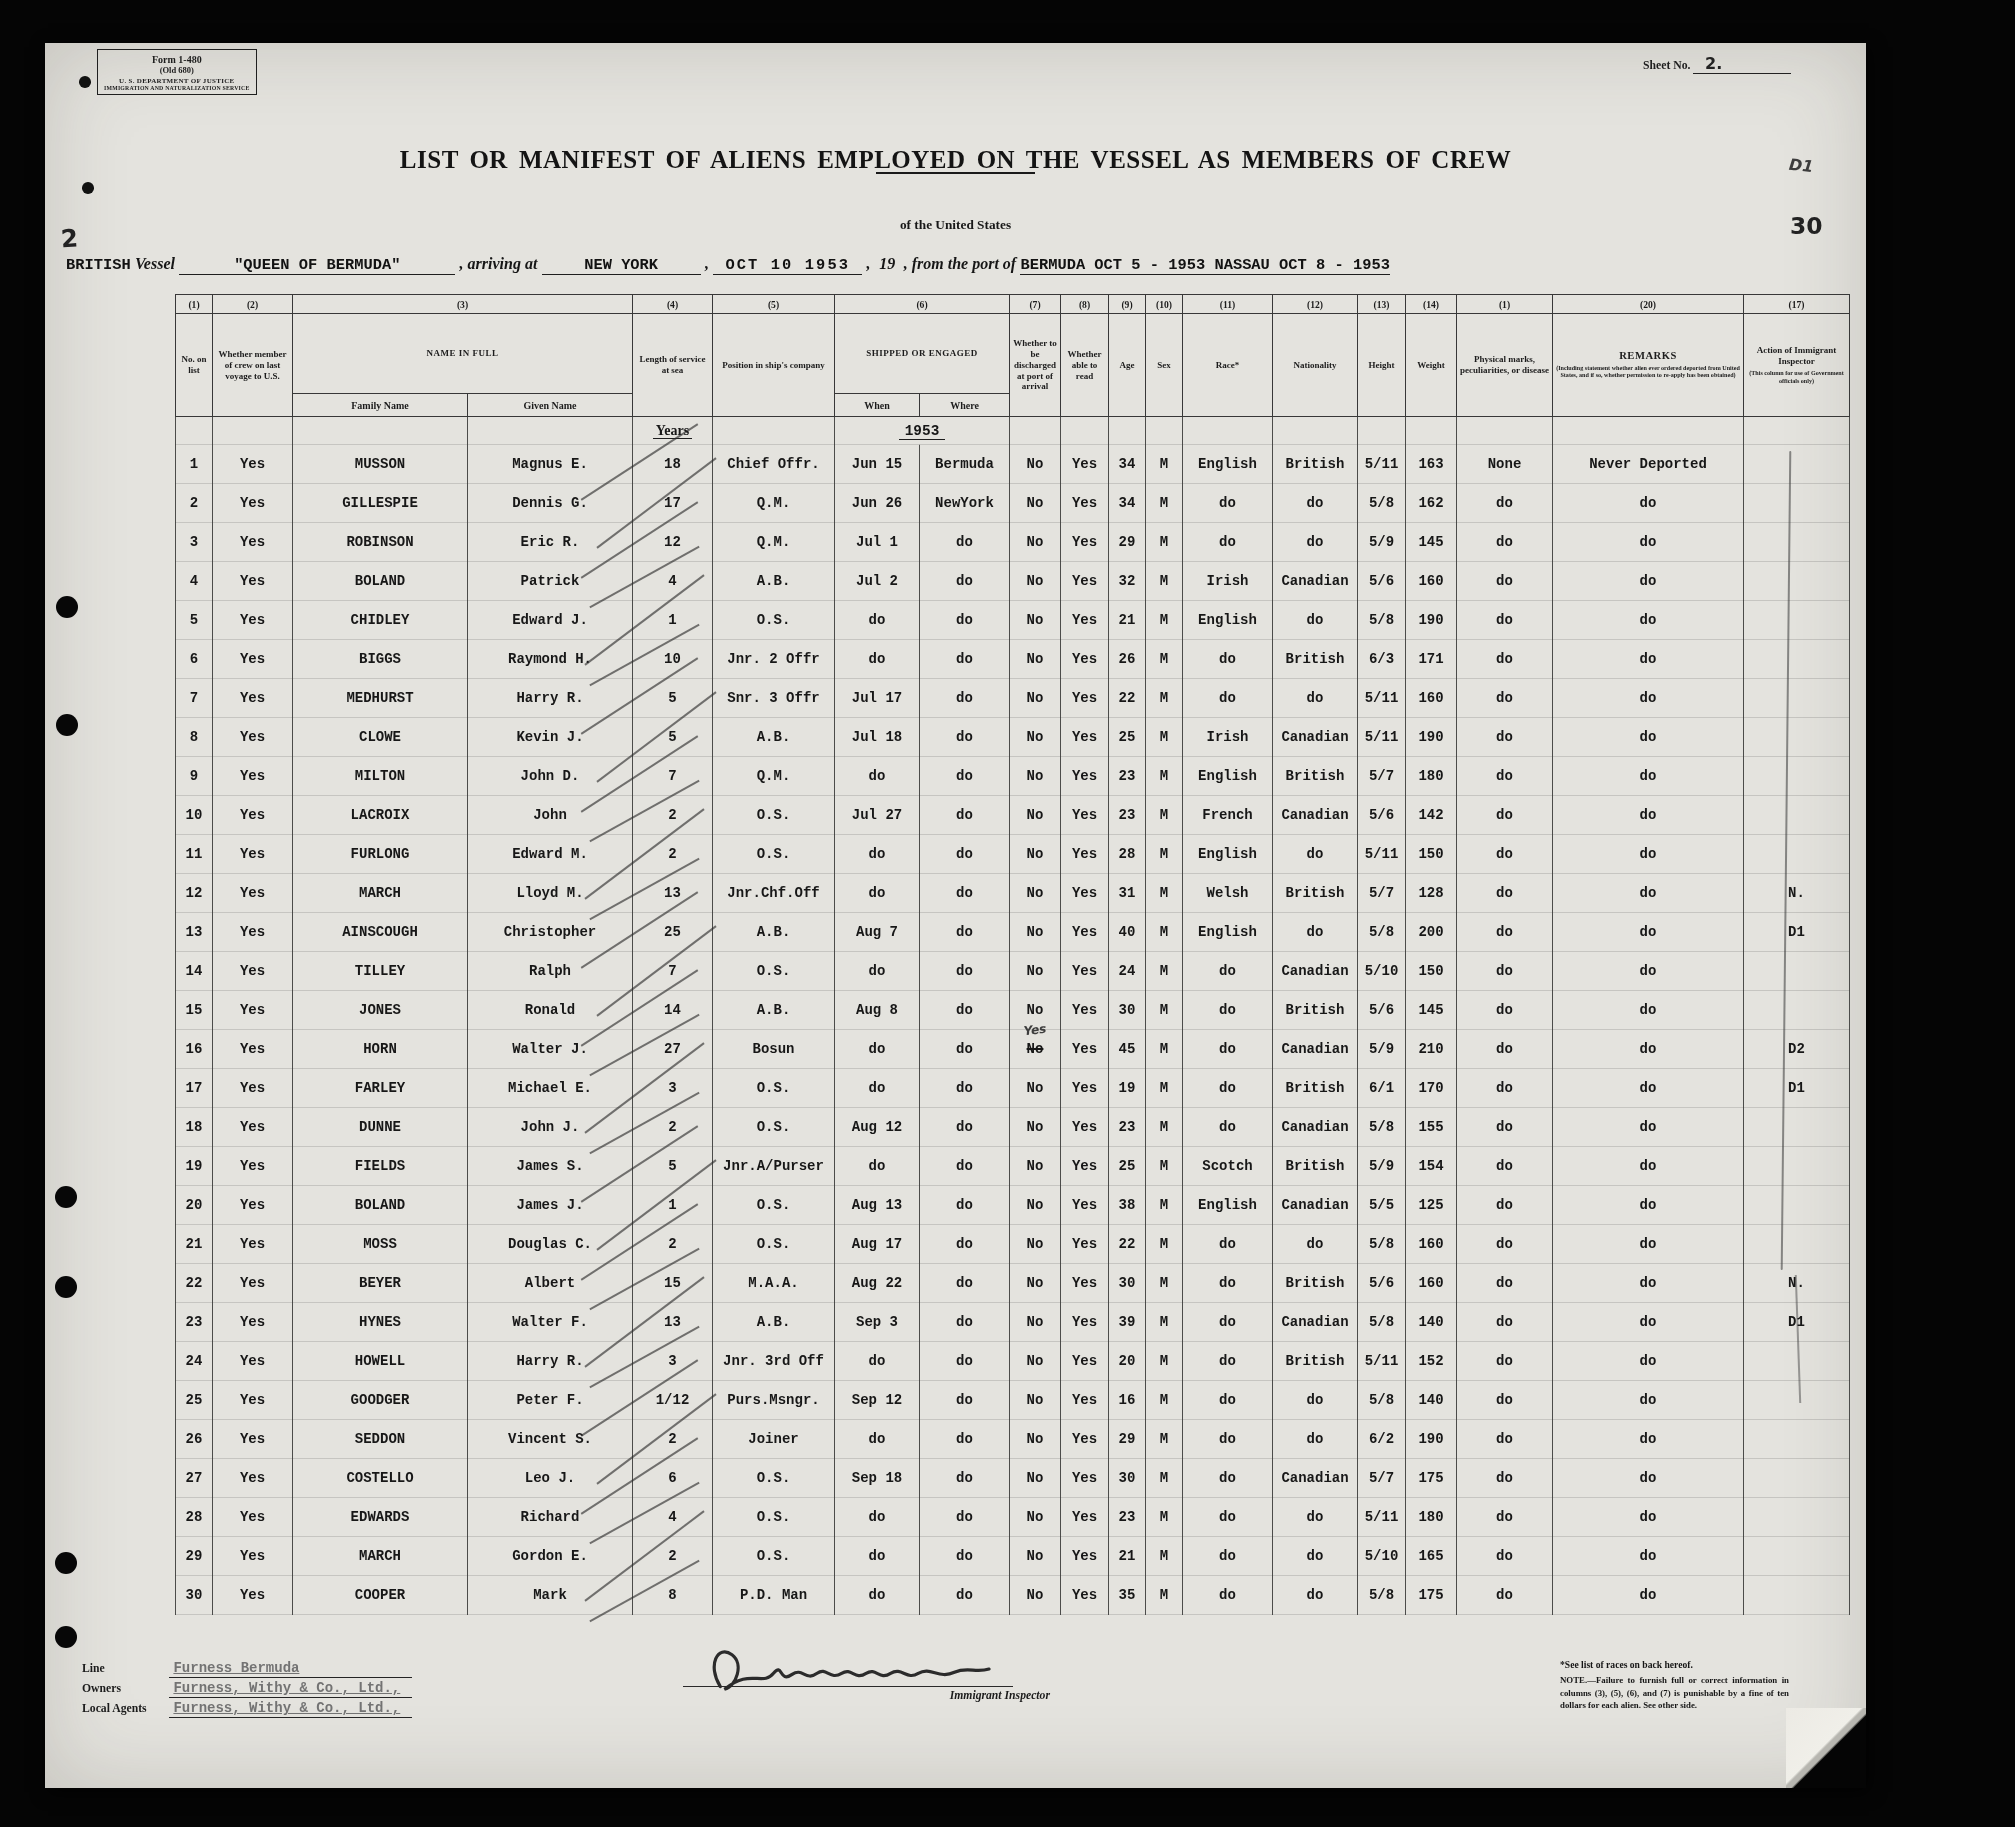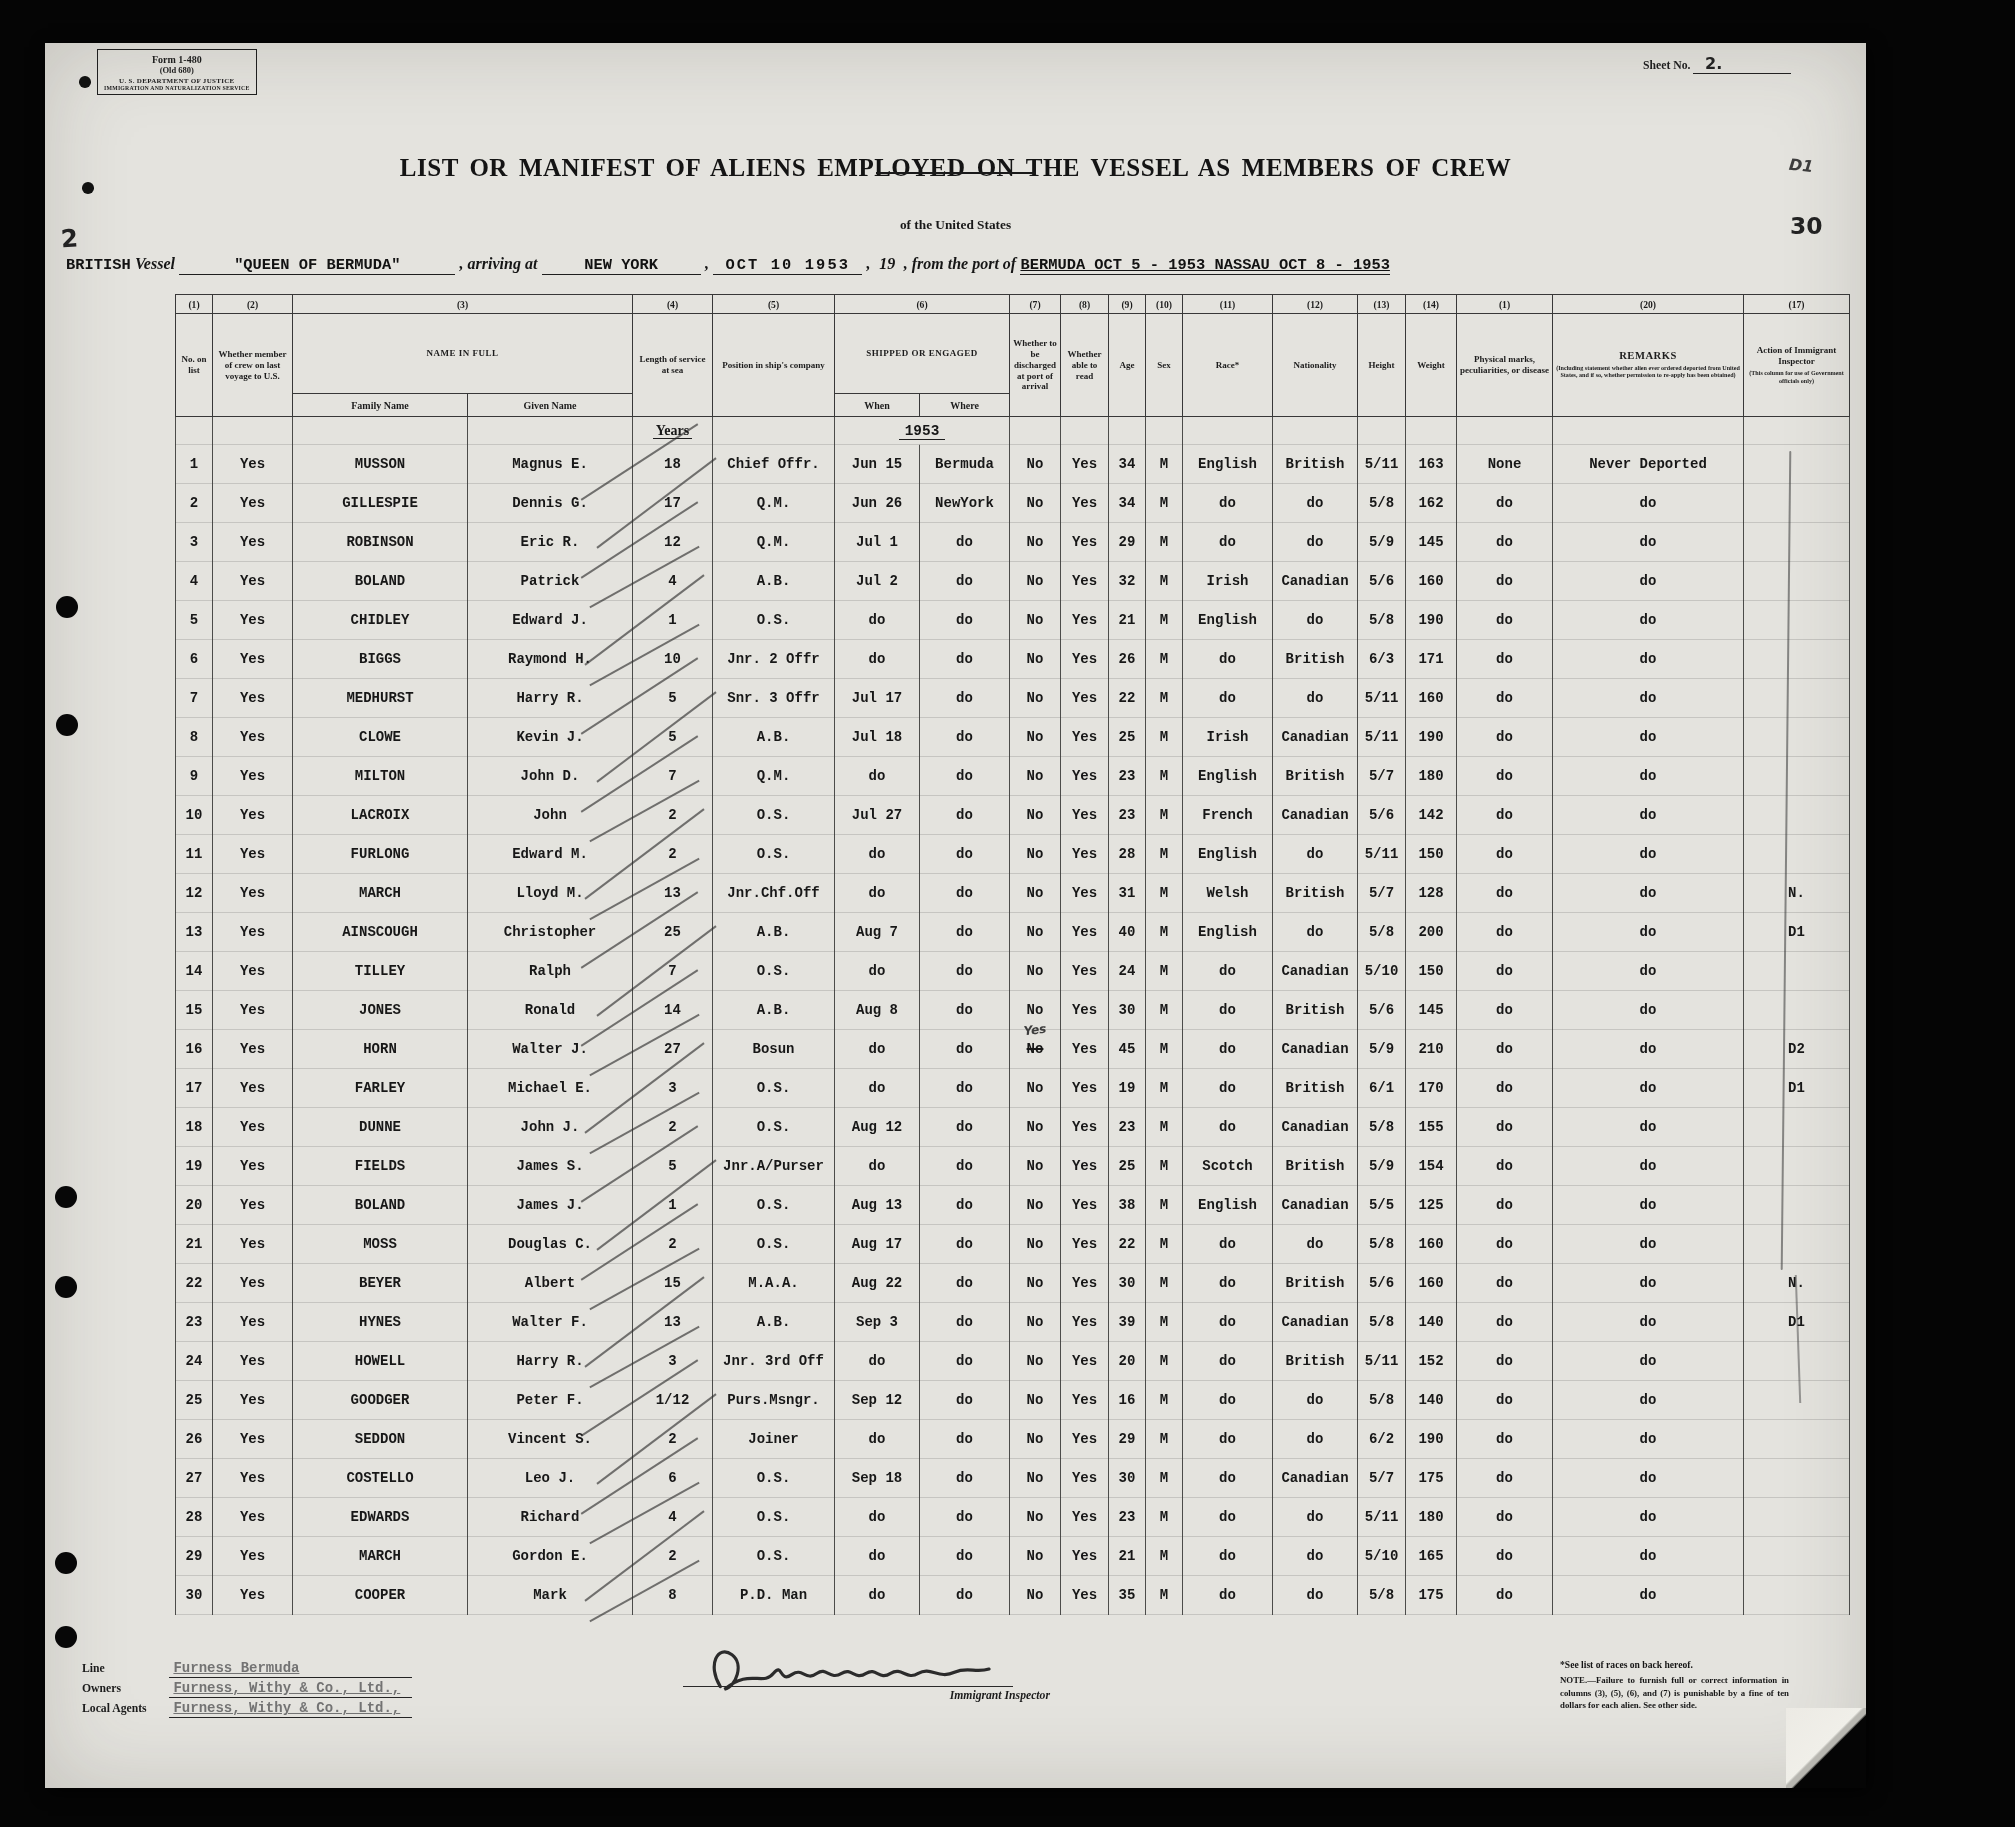--- a/index.html
+++ b/index.html
@@ -18,34 +18,34 @@
   .dogear{position:absolute;right:0;bottom:0;width:80px;height:80px;
           background:linear-gradient(315deg,#050505 0%,#050505 45%,#b7b6b0 47%,#b7b6b0 51%,#f0efe9 53%,#eceae4 100%);}
   
   .form-box{position:absolute;left:52px;top:6.4px;width:149px;padding:3.2px 4.3px;border:1.6px solid #1f1f1f;text-align:center;color:#1d1d1d;}
   .form-box .l1{font:bold 10px "Liberation Serif",serif;}
   .form-box .l2{font:bold 8.5px "Liberation Serif",serif;}
   .form-box .l3{font:bold 7px "Liberation Serif",serif;margin-top:2.1px;letter-spacing:0.3px;}
   .form-box .l4{font:bold 5.8px "Liberation Serif",serif;letter-spacing:0.2px;}
   .sheet-no{position:absolute;left:1598px;top:10.6px;font:bold 11.7px "Liberation Serif",serif;color:#1d1d1d;white-space:nowrap;}
   .sheet-no .hand-val{display:inline-block;min-width:80px;border-bottom:1.1px solid #222;font:600 16px "DejaVu Sans",sans-serif;color:#222;padding:0 6.4px 0 11.7px;}
-  .title{position:absolute;left:0;right:0;top:95px;margin:16px;text-align:center;
+  .title{position:absolute;left:0;right:0;top:95px;margin:8px;text-align:center;
          font:bold 25px "Liberation Serif",serif;color:#141414;letter-spacing:0.5px;word-spacing:4.3px;}
   .title-rule{position:absolute;left:50%;top:129px;width:159px;margin-left:-80px;border-top:2.1px solid #1a1a1a;}
   .subtitle{position:absolute;left:7%;right:7%;top:153px;margin:0;text-align:center;
             font:bold 13.3px/1.45 "Liberation Serif",serif;color:#181818;}
   
   .vessel-line{position:absolute;left:21px;top:212px;right:117px;display:flex;align-items:baseline;white-space:nowrap;color:#161616;}
   .typed{font:bold 15.4px "Liberation Mono",monospace;color:#121212;}
   .printed-it{font:bold italic 16px "Liberation Serif",serif;padding:0 4.3px;}
   .blank{border-bottom:1.6px solid #1e1e1e;text-align:center;}
   .v-name{min-width:276px;}
   .v-port{min-width:159px;}
   .v-date{min-width:149px;letter-spacing:2.1px;}
-  .v-from{min-width:340px;text-decoration:underline;}
+  .v-from{min-width:340px;}
   
   table.manifest{position:absolute;left:130px;top:251px;width:1675px;border-collapse:collapse;table-layout:fixed;
                  border:1.6px solid #2e2e2e;}
   .manifest th,.manifest td{border-left:1.1px solid #4c4c4a;border-right:1.1px solid #4c4c4a;box-sizing:border-box;}
   .manifest thead th{border:1.1px solid #383838;color:#1c1c1c;vertical-align:middle;text-align:center;padding:1.6px 2.1px;
                      font:bold 9px/1.2 "Liberation Serif",serif;}
   .manifest thead tr.nums th{height:19px;font:bold 9.6px "Liberation Serif",serif;}
   .manifest thead tr.labels th{height:80px;}
   .manifest thead tr.subnames th{height:23.4px;font:bold 10px "Liberation Serif",serif;}
   th.small-h{font-size:8px;line-height:1.25;}

